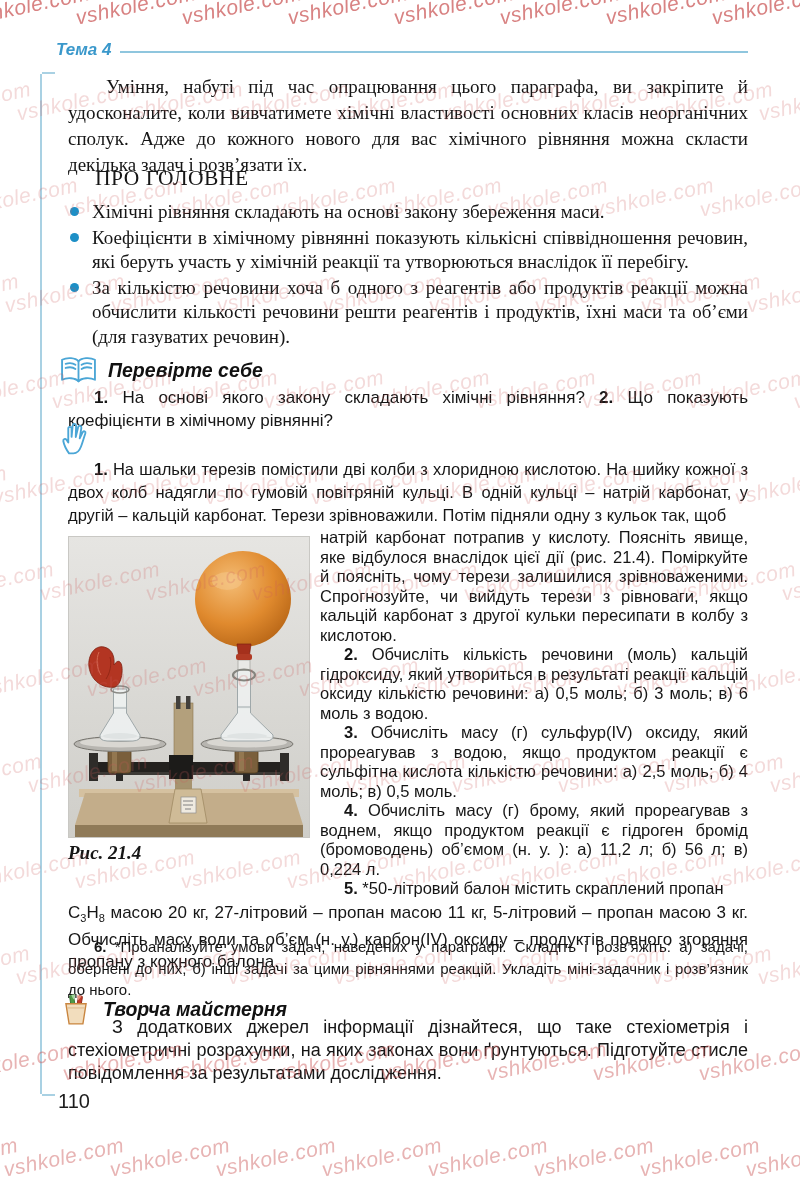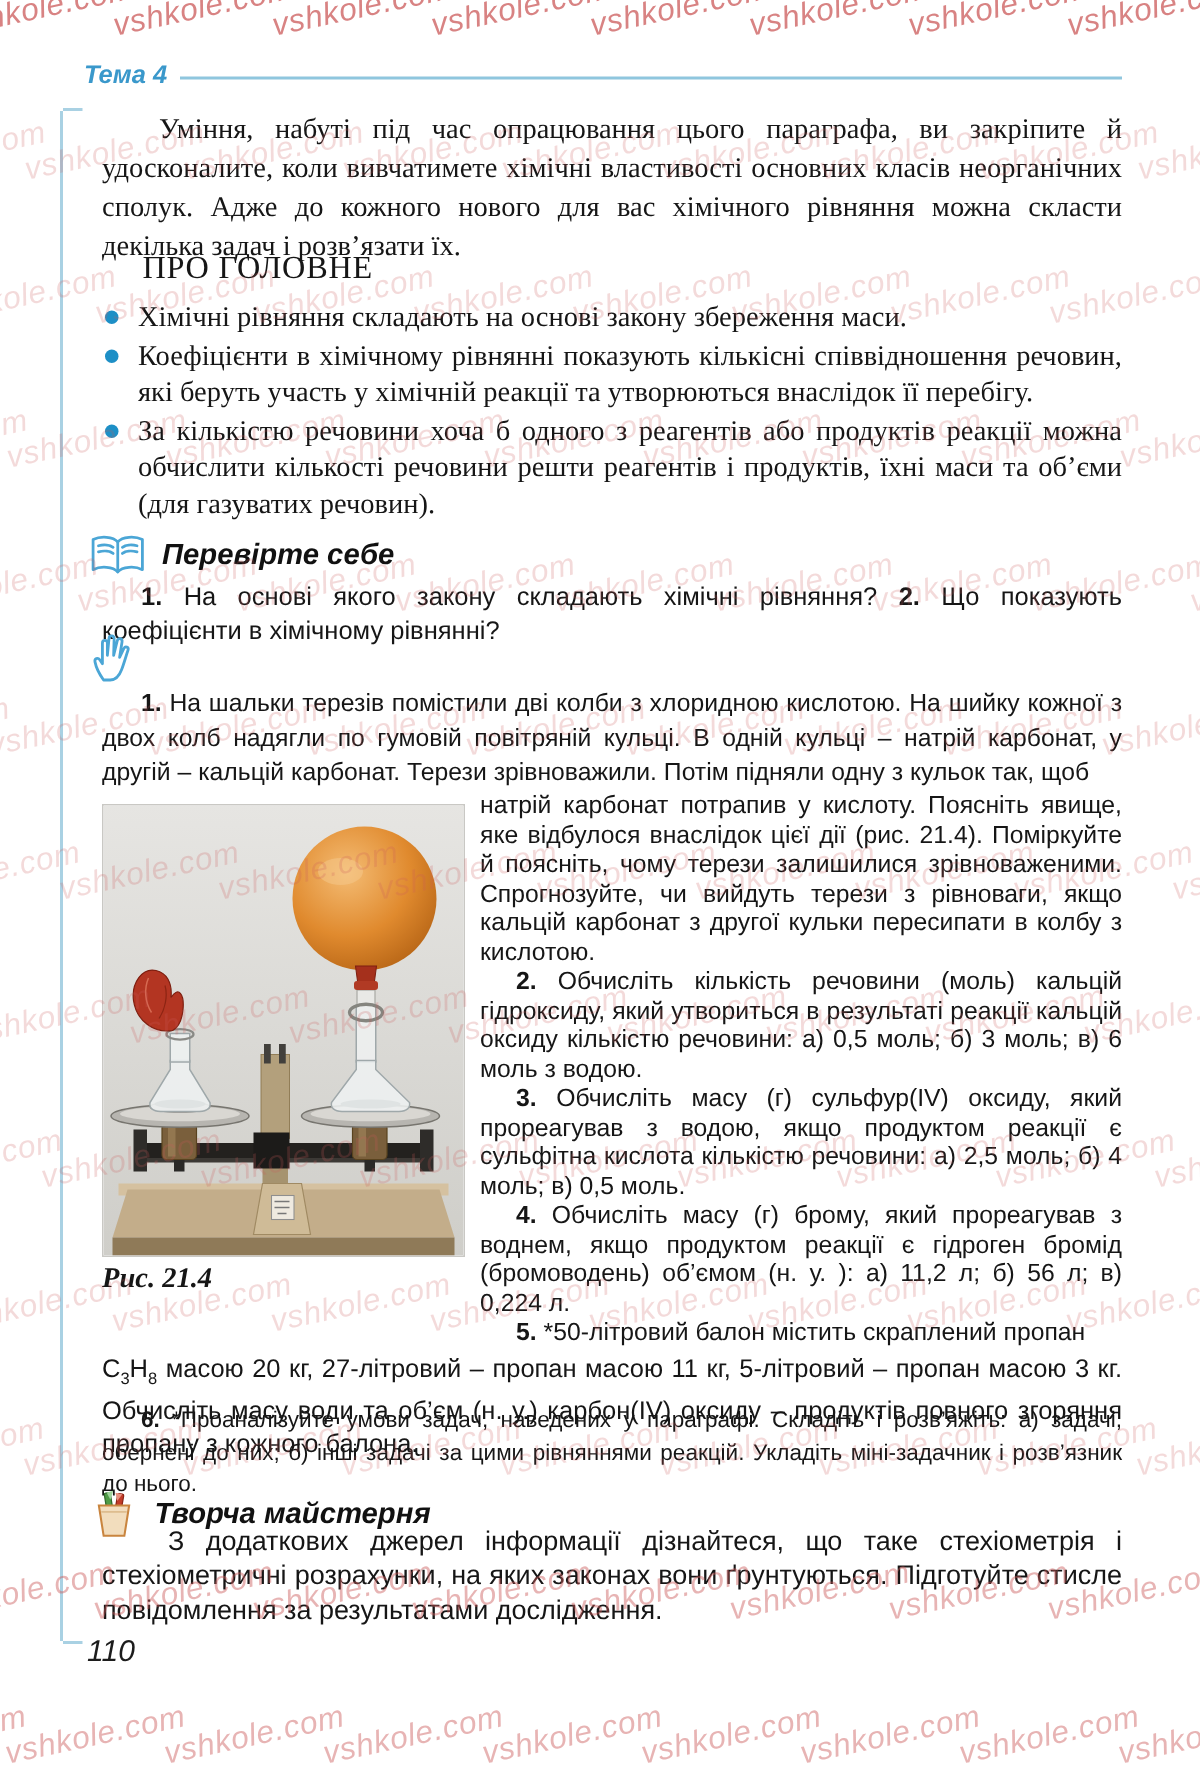--- a/index.html
+++ b/index.html
@@ -14,21 +14,21 @@
   .theme{position:absolute;left:56px;top:40px;z-index:2;
          font-family:"Liberation Sans",sans-serif;font-style:italic;font-weight:600;
          font-size:17px;color:#3a98cb;}
   .head-rule{position:absolute;left:120px;top:51px;width:628px;height:0;
              border-top:2px solid #8fc6de;z-index:1;}
   .margin-line{position:absolute;left:40px;top:74px;height:1020px;width:0;
                border-left:2px solid #a9d1e3;z-index:1;}
   .margin-line::before{content:"";position:absolute;left:0;top:-2px;width:13px;height:2px;background:#a9d1e3;}
   .margin-line::after{content:"";position:absolute;left:0;bottom:-2px;width:13px;height:2px;background:#a9d1e3;}
   .pagenum{position:absolute;left:58px;top:1090px;font-family:"Liberation Sans",sans-serif;
-           font-size:20px;color:#1c1c1c;font-style:italic;}
+           font-size:20px;color:#1c1c1c;}
   
   .abs{position:absolute;left:68px;width:680px;}
   .intro{top:74px;font-size:19px;line-height:26px;text-align:justify;text-indent:38px;margin:0;}
   .about-h{top:166px;left:95px;width:400px;margin:0;font-size:21.5px;font-weight:400;
            letter-spacing:.5px;}
   .bullets{top:200px;list-style:none;margin:0;padding:0;font-size:19px;line-height:24.5px;}
   .bullets li{position:relative;padding-left:24px;text-align:justify;margin:0 0 1px 0;}
   .dot{position:absolute;left:2px;top:7px;width:9px;height:9px;border-radius:50%;background:#1d8fc6;}
   .sect{position:absolute;left:60px;display:flex;align-items:center;gap:11px;z-index:2;}
   .sect h3{margin:0;font-family:"Liberation Sans",sans-serif;font-style:italic;

